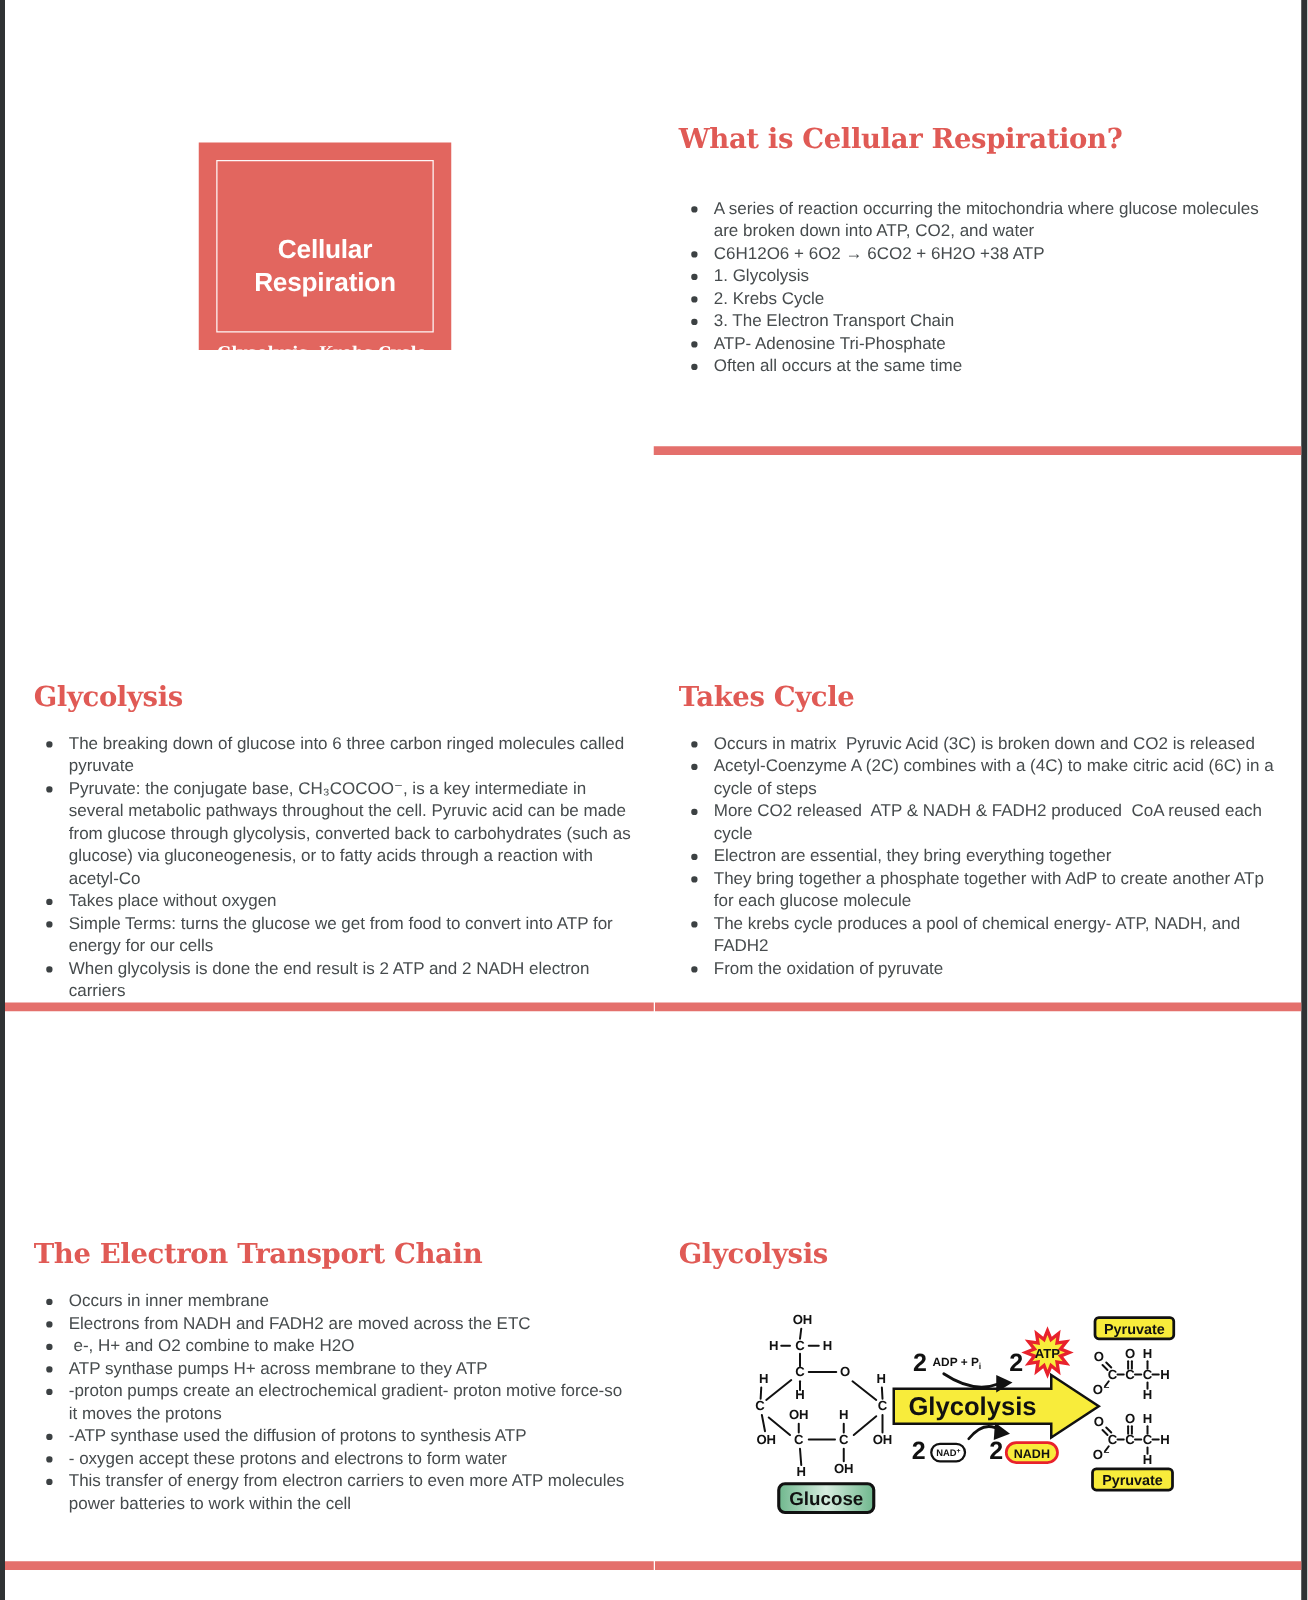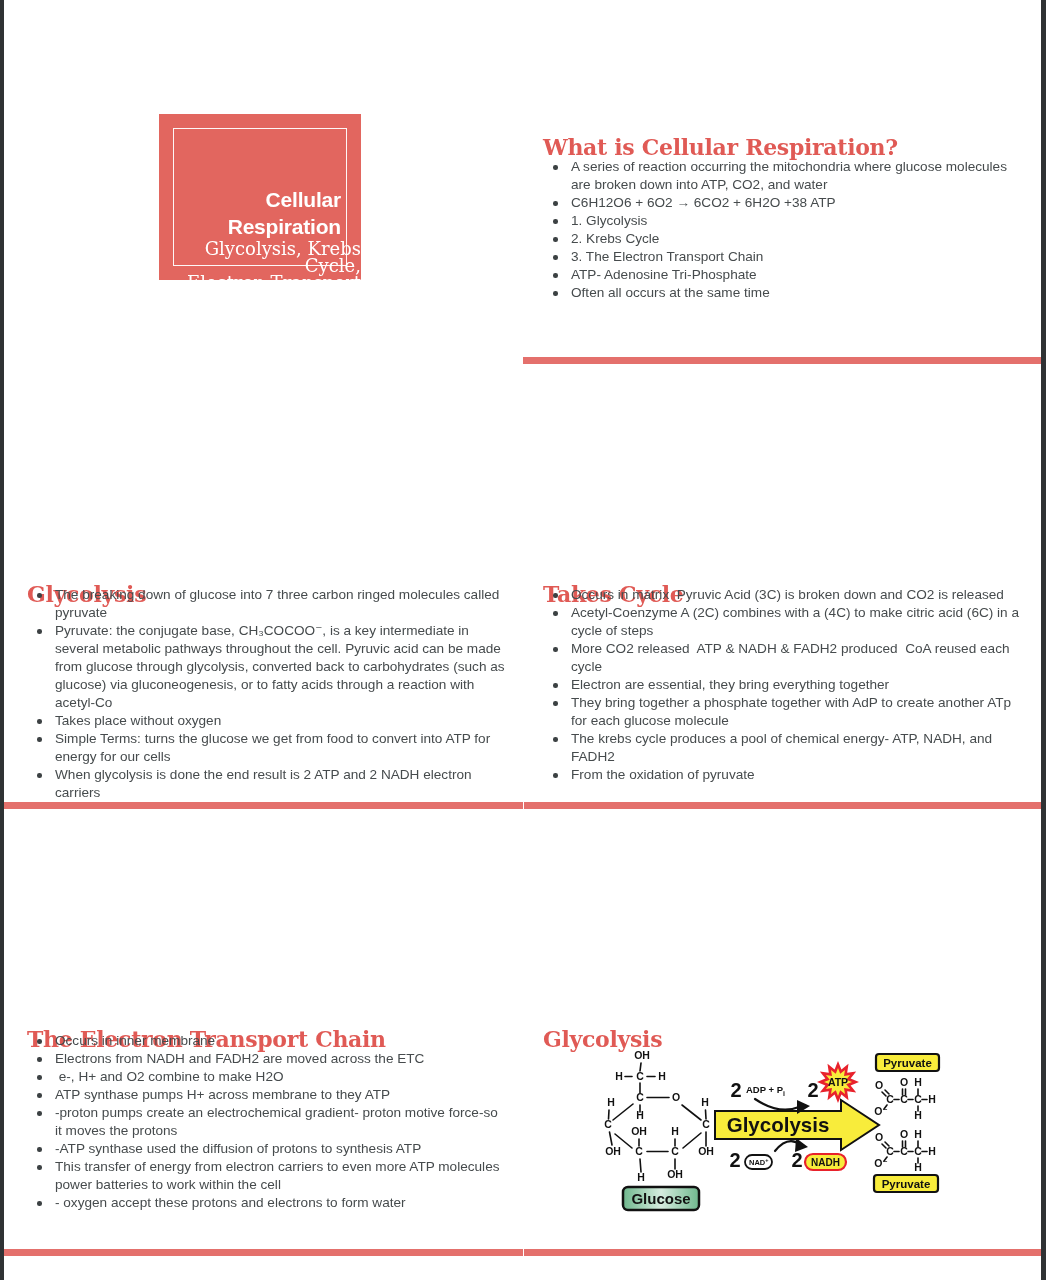--- a/index.html
+++ b/index.html
@@ -10,35 +10,35 @@
   html,body{width:1046px;height:1280px;background:#fff;overflow:hidden}
   body{font-family:"Liberation Sans","DejaVu Sans",sans-serif;position:relative}
   .page{position:absolute;inset:0;background:#fff}
   .edge{position:absolute;top:0;bottom:0;background:var(--edge)}
   .edge.left{left:0;width:4px}
   .edge.right{right:0;width:5px}
   .accent-bar{position:absolute;height:7px;background:var(--bar)}
   h2.slide-title{
     position:absolute;font-family:"DejaVu Serif","Liberation Serif",serif;
     font-weight:bold;font-size:22px;letter-spacing:-0.3px;color:var(--accent);
-    white-space:nowrap;line-height:1.2;margin-top:36px;
+    white-space:nowrap;line-height:1.2;
   }
   ul.bullets{position:absolute;list-style:none;color:var(--text);
     font-size:13.6px;line-height:18px}
   ul.bullets li{position:relative;padding-left:28px}
   ul.bullets li::before{content:"";position:absolute;left:10px;top:7px;
     width:4.5px;height:4.5px;border-radius:50%;background:#3c4143}
   
   .title-box{position:absolute;left:159px;top:114px;width:202px;height:166px;
-    background:var(--box);color:#fff;text-align:right}
+    background:var(--box);color:#fff;text-align:center}
   .title-box .inner-border{position:absolute;inset:14px;border:1.5px solid rgba(255,255,255,.95);pointer-events:none}
   .title-box h1{font-size:21px;line-height:27px;font-weight:800;
     padding:72px 20px 0;letter-spacing:-0.2px}
-  .title-box p{font-family:"DejaVu Serif","Liberation Serif",serif;font-weight:normal;
-    font-size:18px;line-height:17px;}
+  .title-box p{font-family:"DejaVu Serif","Liberation Serif",serif;font-weight:bold;
+    font-size:13px;line-height:17px;margin-top:34px}
   
   svg.diagram{position:absolute;left:595px;top:1035px}
   svg text{font-family:"Liberation Sans","DejaVu Sans",sans-serif;fill:#111}
   svg .atom{font-size:10.5px;font-weight:bold;text-anchor:middle}
   svg .coef{font-size:20px;font-weight:800;text-anchor:middle}
   svg .bond{stroke:#111;stroke-width:1.6;stroke-linecap:round}
   svg .curve{stroke:#111;stroke-width:2.2;fill:none;stroke-linecap:round}
 </style>
 </head>
 <body>
@@ -65,21 +65,21 @@
       <li>3. The Electron Transport Chain</li>
       <li>ATP- Adenosine Tri-Phosphate</li>
       <li>Often all occurs at the same time</li>
     </ul>
     <div class="accent-bar" style="left:523px;top:357px;width:518px"></div>
   </section>
 
   <section>
     <h2 class="slide-title" style="left:27px;top:545px">Glycolysis</h2>
     <ul class="bullets" style="left:27px;top:586px;width:478px">
-      <li>The breaking down of glucose into 7 three carbon ringed molecules called pyruvate</li>
+      <li>The breaking down of glucose into 6 three carbon ringed molecules called pyruvate</li>
       <li>Pyruvate: the conjugate base, CH₃COCOO⁻, is a key intermediate in several metabolic pathways throughout the cell. Pyruvic acid can be made from glucose through glycolysis, converted back to carbohydrates (such as glucose) via gluconeogenesis, or to fatty acids through a reaction with acetyl-Co</li>
       <li>Takes place without oxygen</li>
       <li>Simple Terms: turns the glucose we get from food to convert into ATP for energy for our cells</li>
       <li>When glycolysis is done the end result is 2 ATP and 2 NADH electron carriers</li>
     </ul>
     <div class="accent-bar" style="left:4px;top:802px;width:519px"></div>
   </section>
 
   <section>
     <h2 class="slide-title" style="left:543px;top:545px">Takes Cycle</h2>
@@ -97,22 +97,22 @@
 
   <section>
     <h2 class="slide-title" style="left:27px;top:990px">The Electron Transport Chain</h2>
     <ul class="bullets" style="left:27px;top:1032px;width:478px">
       <li>Occurs in inner membrane</li>
       <li>Electrons from NADH and FADH2 are moved across the ETC</li>
       <li>&nbsp;e-, H+ and O2 combine to make H2O</li>
       <li>ATP synthase pumps H+ across membrane to they ATP</li>
       <li>-proton pumps create an electrochemical gradient- proton motive force-so it moves the protons</li>
       <li>-ATP synthase used the diffusion of protons to synthesis ATP</li>
+      <li>- oxygen accept these protons and electrons to form water</li>
       <li>This transfer of energy from electron carriers to even more ATP molecules power batteries to work within the cell</li>
-      <li>- oxygen accept these protons and electrons to form water</li>
     </ul>
     <div class="accent-bar" style="left:4px;top:1249px;width:519px"></div>
   </section>
 
   <section>
     <h2 class="slide-title" style="left:543px;top:990px">Glycolysis</h2>
 
     <svg class="diagram" width="420" height="185" viewBox="0 0 420 185">
       <defs>
         <linearGradient id="glucoseGrad" x1="0" y1="0" x2="1" y2="0">

